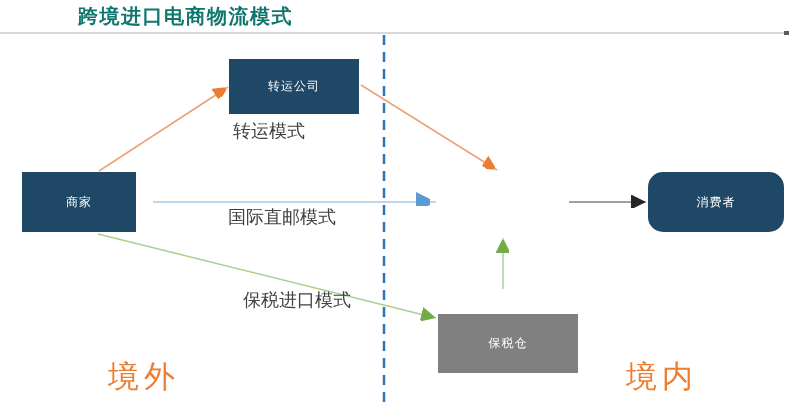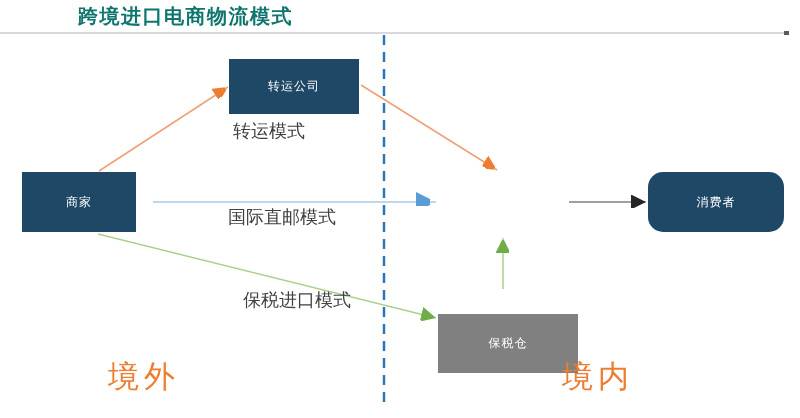--- a/index.html
+++ b/index.html
@@ -19,21 +19,21 @@
   .n-customs{left:438px;top:172px;width:130px;height:60px;}
   .n-bonded{left:438px;top:291px;width:140px;height:59px;margin-top:23px;}
   .n-consumer{left:648px;top:172px;width:136px;height:60px;border-radius:15px;}
   .elabel{position:absolute;font-size:18px;color:#404040;white-space:nowrap;}
   .l-transfer{left:233px;top:119px;width:112px;}
   .l-direct{left:228px;top:205px;width:124px;}
   .l-bonded{left:243px;top:288px;width:124px;}
   .region{position:absolute;font-family:Liberation Mono, monospace;
           font-size:31px;letter-spacing:5px;color:#ED7D31;white-space:nowrap;}
   .r-outside{left:108px;top:356px;}
-  .r-inside{left:562px;top:356px;}
+  .r-inside{left:626px;top:356px;}
 </style>
 </head>
 <body>
 
 <div class="canvas">
 
   <div class="title">跨境进口电商物流模式</div>
   <div class="rule"></div>
   <div class="rule-cap"></div>
 

